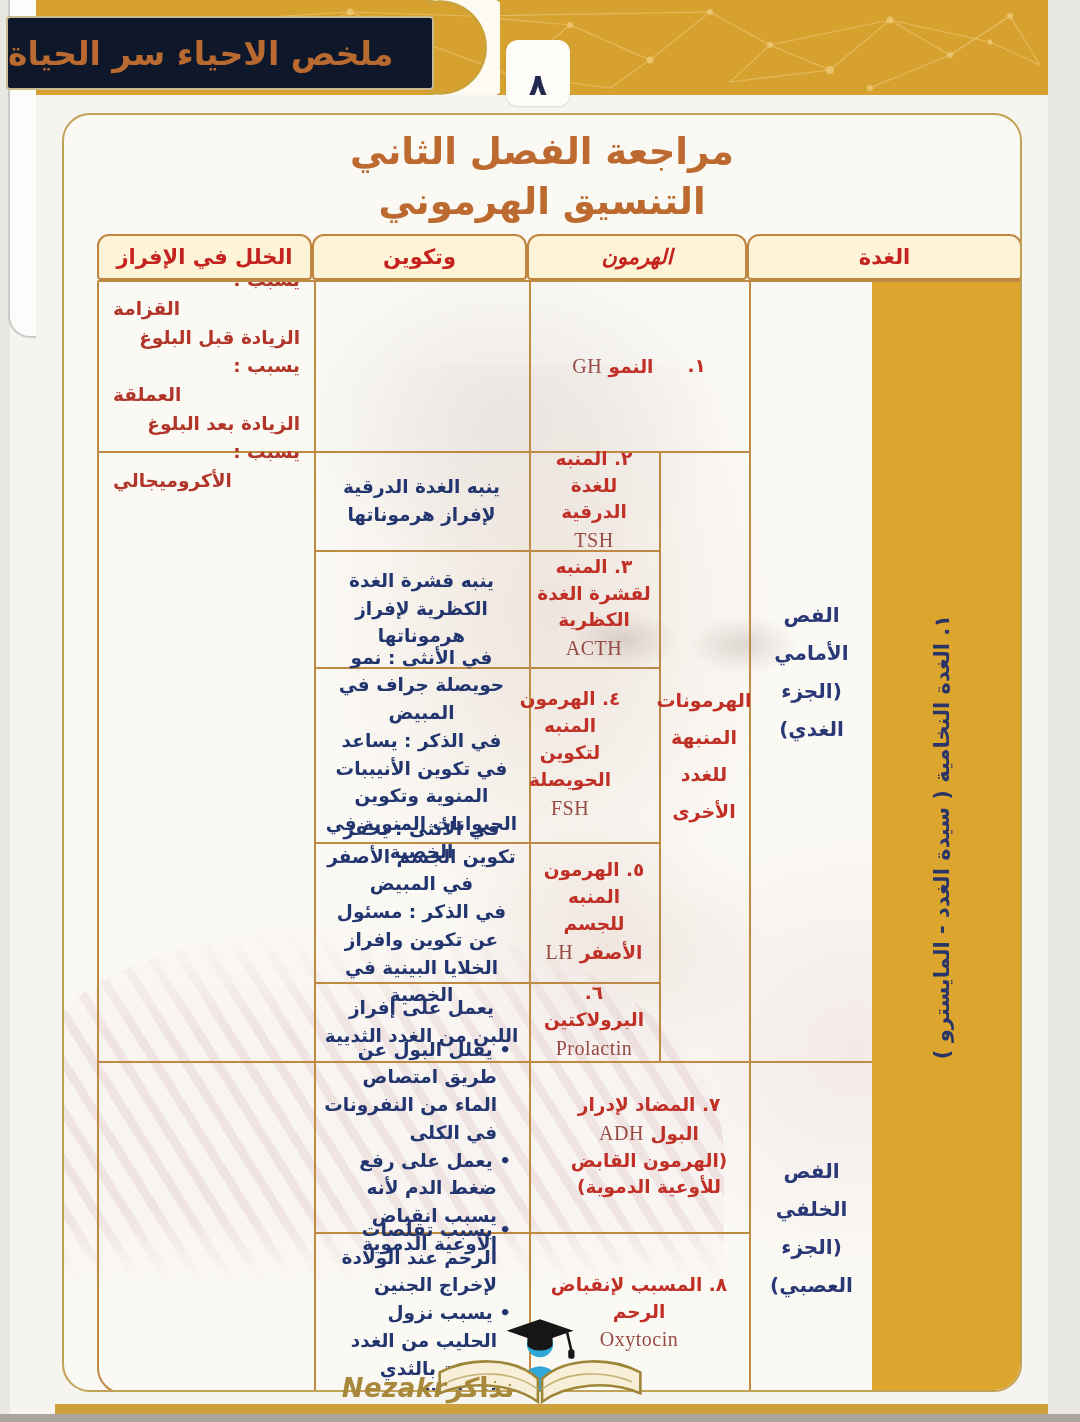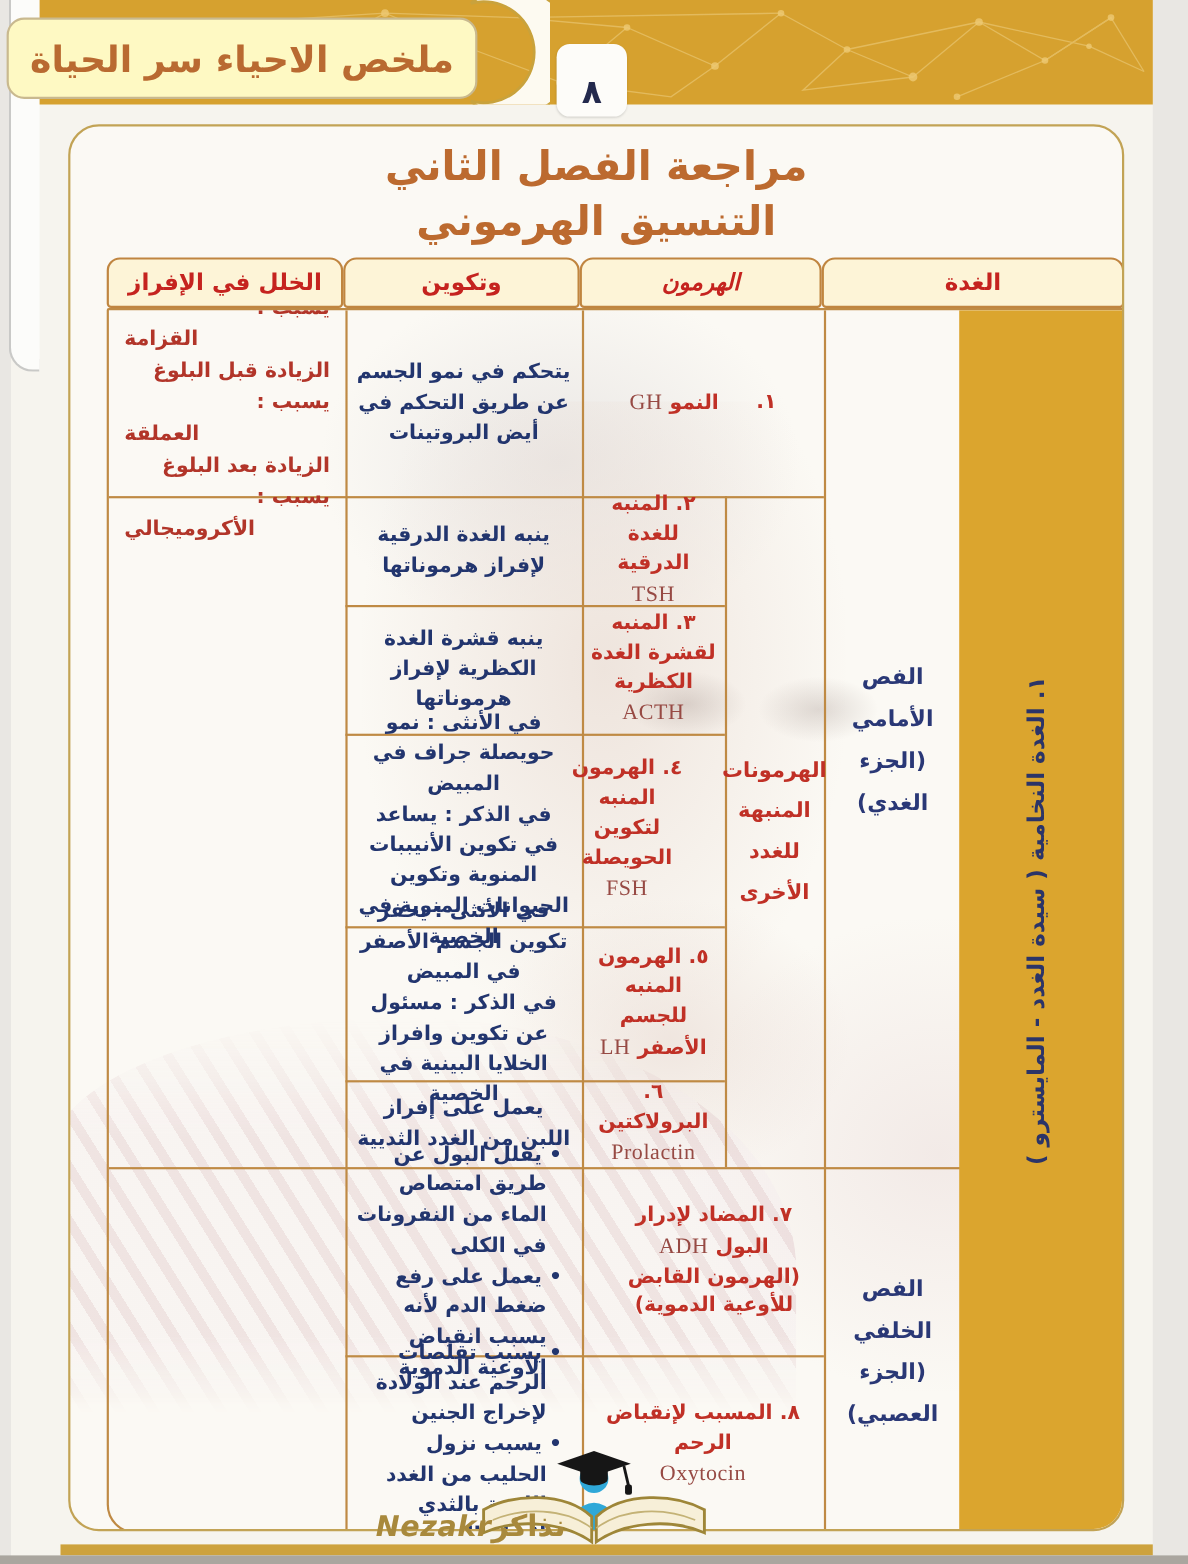--- a/index.html
+++ b/index.html
@@ -17,22 +17,22 @@
   .banner { position:absolute; left:10px; top:0; width:1038px; height:95px; background:#d6a12f; overflow:hidden; }
   .banner svg { position:absolute; left:0; top:0; }
   .page-behind {
     position:absolute; left:8px; top:-30px; width:28px; height:368px;
     background:#fcfcfa; border:2px solid #c9c9c7; border-top:0; border-right:0;
     border-radius:0 0 0 22px; z-index:3;
   }
   .brand-crescent { position:absolute; left:414px; top:0px; z-index:4; }
   .brand-box {
     position:absolute; left:6px; top:16px; width:428px; height:74px;
-    background:#fef9c3; border:2px solid #c9b98f; border-radius:16px; z-index:5;
-    display:flex; align-items:center; justify-content:center;
+    background:#0f172a; border:2px solid #c9b98f; border-radius:4px; z-index:5;
+    display:flex; align-items:center; justify-content:flex-start;
   }
   .brand-title { direction:rtl; color:#b96a31; font-weight:bold; font-size:33px; letter-spacing:0; }
   .page-tab {
     position:absolute; left:506px; top:40px; width:64px; height:66px;
     background:#fdfcf9; border-radius:12px; z-index:5;
     display:flex; align-items:flex-end; justify-content:center; padding-bottom:4px;
     box-shadow:0 1px 2px rgba(0,0,0,.12);
   }
   .page-tab span { color:#23294d; font-size:30px; font-weight:bold; }
 
@@ -192,21 +192,20 @@
       </div>
 
       <div class="cell disorder" style="left:0; top:0; width:215px; height:169px;">
         <div>النقص قبل البلوغ يسبب :</div>
         <div>القزامة</div>
         <div>الزيادة قبل البلوغ يسبب :</div>
         <div>العملقة</div>
         <div>الزيادة بعد البلوغ يسبب :</div>
         <div>الأكروميجالي</div>
       </div>
-      <div class="cell func" style="left:215px; top:0; width:215px; height:169px;">يتحكم في نمو الجسم عن طريق التحكم في أيض البروتينات</div>
       <div class="cell horm" style="left:430px; top:0; width:220px; height:169px; flex-direction:row; gap:34px;">
         <span>١.</span>
         <span><span>النمو</span> <span class="latin inline">GH</span></span>
       </div>
 
       <div class="cell func" style="left:215px; top:169px; width:215px; height:99px;">ينبه الغدة الدرقية لإفراز هرموناتها</div>
       <div class="cell horm" style="left:430px; top:169px; width:130px; height:99px;">
         <div><span>٢.</span> <span>المنبه للغدة الدرقية</span></div>
         <div class="latin">TSH</div>
       </div>

